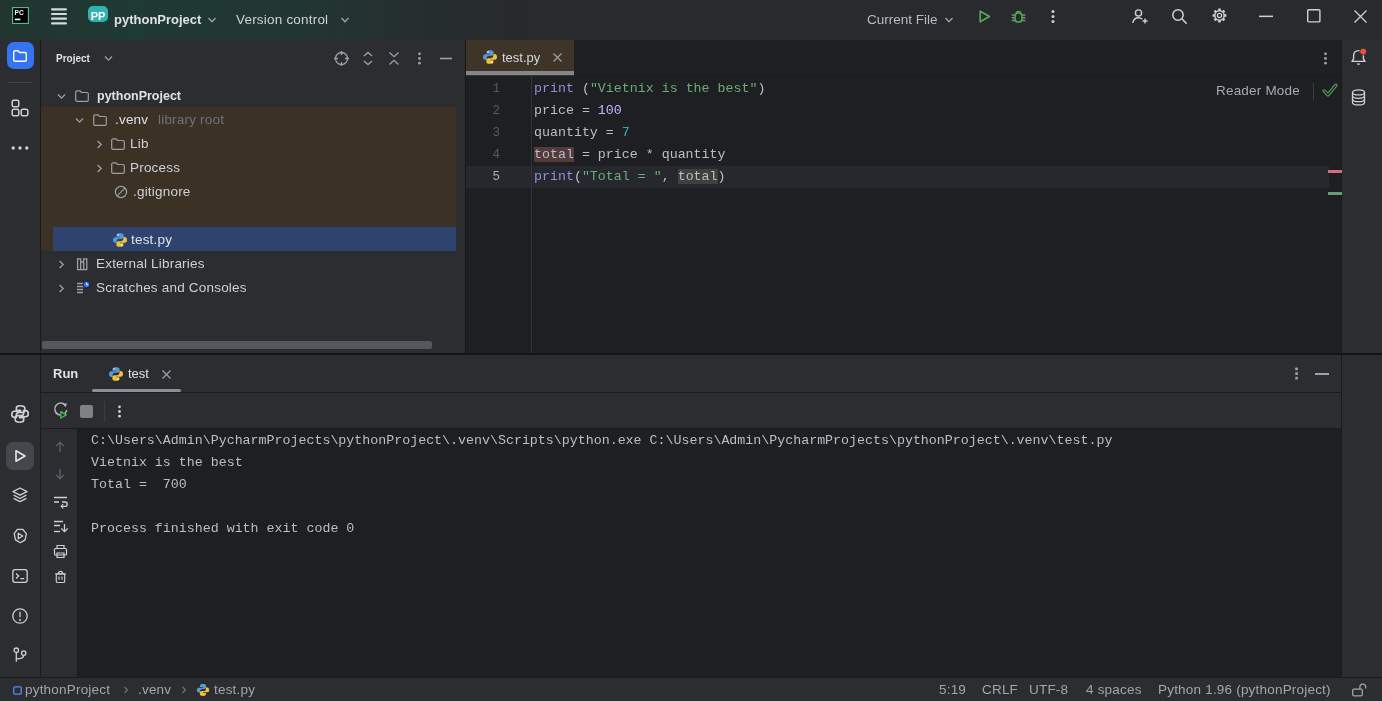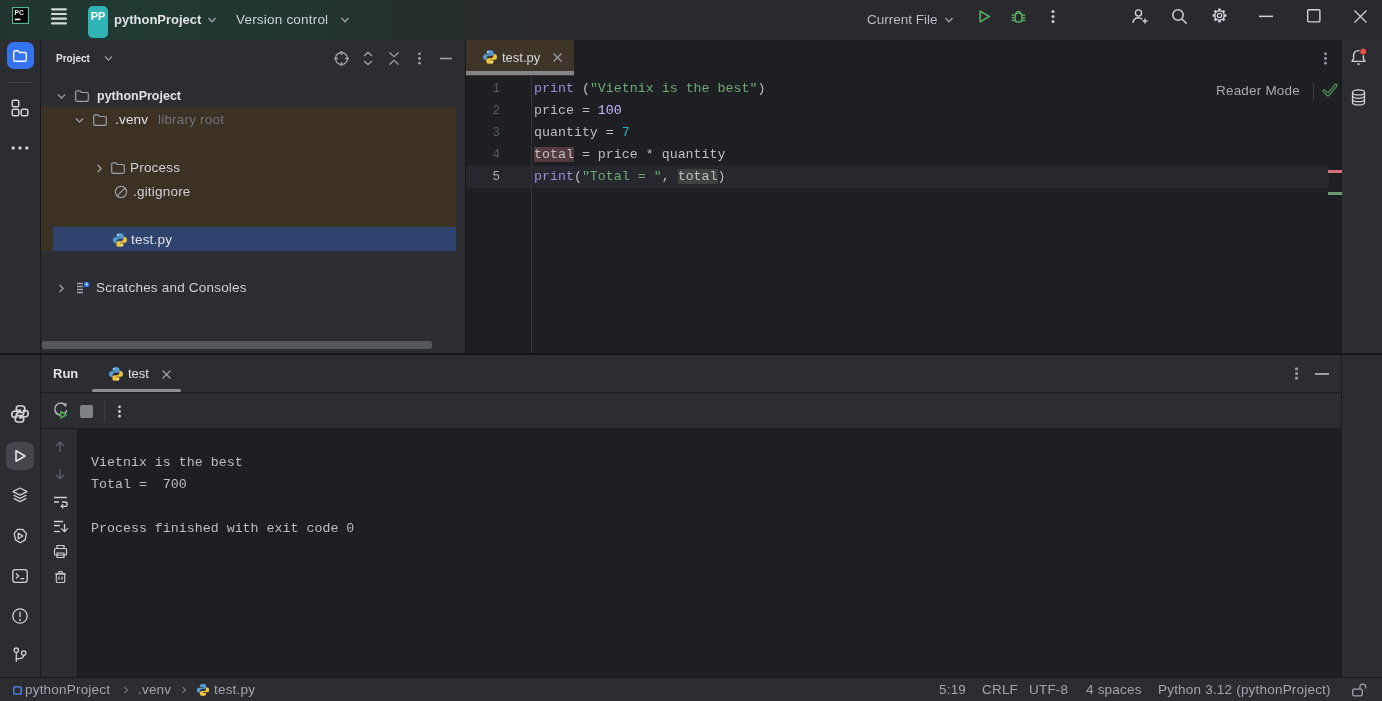--- a/index.html
+++ b/index.html
@@ -43,21 +43,21 @@
 
     <svg class="abs" style="left:51px;top:8px" width="16" height="18" viewBox="0 0 16 18">
       <g fill="#d6d8db">
         <rect x="0" y="0.2" width="16" height="2.2" rx="1.1"></rect>
         <rect x="0" y="4.9" width="16" height="2.2" rx="1.1"></rect>
         <rect x="0" y="9.6" width="16" height="2.2" rx="1.1"></rect>
         <rect x="0" y="14.3" width="16" height="2.2" rx="1.1"></rect>
       </g>
     </svg>
 
-    <div class="abs" style="left:88px;top:6px;width:20px;height:32px;border-radius:5px;background:#30b3b4;
+    <div class="abs" style="left:88px;top:6px;width:20px;height:16px;border-radius:5px;background:#30b3b4;
          color:#fff;font-size:11px;font-weight:bold;text-align:center;line-height:20px;">PP</div>
     <div class="tb-text" style="left:114px;font-weight:bold;">pythonProject</div>
     <svg class="abs" style="left:206px;top:14px" width="12" height="12" viewBox="0 0 12 12">
         <path d="M2.5 4l3.5 3.7L9.5 4" fill="none" stroke="#9da0a8" stroke-width="1.4"></path>
       </svg>
     <div class="tb-text" style="left:236px;color:#ced0d6;font-size:13.5px;letter-spacing:0.2px;">Version control</div>
     <svg class="abs" style="left:339px;top:14px" width="12" height="12" viewBox="0 0 12 12">
         <path d="M2.5 4l3.5 3.7L9.5 4" fill="none" stroke="#9da0a8" stroke-width="1.4"></path>
       </svg>
 
@@ -270,20 +270,29 @@
       <svg class="abs" style="left:33px;top:7px" width="11" height="11" viewBox="0 0 11 11">
           <path d="M2 3.5l3.5 3.6L9 3.5" fill="none" stroke="#9da0a8" stroke-width="1.3"></path>
         </svg>
       <svg class="abs" style="left:51px;top:4px" width="16" height="16" viewBox="0 0 16 16">
           <path d="M1.7 4.2c0-.8.6-1.4 1.4-1.4h2.9l1.5 1.7h5.4c.8 0 1.4.6 1.4 1.4v6c0 .8-.6 1.4-1.4 1.4H3.1c-.8 0-1.4-.6-1.4-1.4V4.2z" fill="none" stroke="#9da0a8" stroke-width="1.2"></path>
         </svg>
       <span class="abs" style="left:74px;color:#dfe1e5;">.venv</span>
       <span class="abs" style="left:117px;color:#6f737a;">library root</span>
     </div>
 
+    <div class="row" style="top:92px;">
+      <svg class="abs" style="left:53px;top:7px" width="11" height="11" viewBox="0 0 11 11">
+          <path d="M3.6 2l3.6 3.5L3.6 9" fill="none" stroke="#9da0a8" stroke-width="1.3"></path>
+        </svg>
+      <svg class="abs" style="left:69px;top:4px" width="16" height="16" viewBox="0 0 16 16">
+          <path d="M1.7 4.2c0-.8.6-1.4 1.4-1.4h2.9l1.5 1.7h5.4c.8 0 1.4.6 1.4 1.4v6c0 .8-.6 1.4-1.4 1.4H3.1c-.8 0-1.4-.6-1.4-1.4V4.2z" fill="none" stroke="#9da0a8" stroke-width="1.2"></path>
+        </svg>
+      <span class="abs" style="left:89px;">Lib</span>
+    </div>
 
     <div class="row" style="top:116px;">
       <svg class="abs" style="left:53px;top:7px" width="11" height="11" viewBox="0 0 11 11">
           <path d="M3.6 2l3.6 3.5L3.6 9" fill="none" stroke="#9da0a8" stroke-width="1.3"></path>
         </svg>
       <svg class="abs" style="left:69px;top:4px" width="16" height="16" viewBox="0 0 16 16">
           <path d="M1.7 4.2c0-.8.6-1.4 1.4-1.4h2.9l1.5 1.7h5.4c.8 0 1.4.6 1.4 1.4v6c0 .8-.6 1.4-1.4 1.4H3.1c-.8 0-1.4-.6-1.4-1.4V4.2z" fill="none" stroke="#9da0a8" stroke-width="1.2"></path>
         </svg>
       <span class="abs" style="left:89px;">Process</span>
     </div>
@@ -302,20 +311,32 @@
     <div class="row" style="top:188px;">
       <svg class="abs" style="left:71px;top:4px" width="16" height="16" viewBox="0 0 16 16">
         <path d="M7.9 1.2c-1.9 0-3.3.5-3.3 1.9v1.6h3.4v.6H3.2C1.7 5.3 1 6.7 1 8.1s.7 2.8 2.2 2.8h1.4V9.2c0-1.3 1.1-2.4 2.4-2.4h2.7c1.1 0 1.9-.9 1.9-2V3.1c0-1.4-1.8-1.9-3.7-1.9z" fill="#579bd5"></path>
         <path d="M8.1 14.8c1.9 0 3.3-.5 3.3-1.9v-1.6H8v-.6h4.8c1.5 0 2.2-1.4 2.2-2.8s-.7-2.8-2.2-2.8h-1.4v1.7c0 1.3-1.1 2.4-2.4 2.4H6.3c-1.1 0-1.9.9-1.9 2v1.7c0 1.4 1.8 1.9 3.7 1.9z" fill="#f0c33c"></path>
         <circle cx="6" cy="3" r="0.8" fill="#fff"></circle>
           <circle cx="10" cy="13" r="0.8" fill="#fff"></circle>
       </svg>
       <span class="abs" style="left:90px;color:#dfe1e5;">test.py</span>
     </div>
 
+    <div class="row" style="top:212px;">
+      <svg class="abs" style="left:15px;top:7px" width="11" height="11" viewBox="0 0 11 11">
+          <path d="M3.6 2l3.6 3.5L3.6 9" fill="none" stroke="#9da0a8" stroke-width="1.3"></path>
+        </svg>
+      <svg class="abs" style="left:34px;top:4px" width="16" height="16" viewBox="0 0 16 16">
+        <g fill="none" stroke="#9da0a8" stroke-width="1.3">
+            <path d="M2.6 13.6 V2.8 h3.1 v10.8 M5.7 13.6 V6 h3 v7.6 M8.7 13.6 V2.8 h3.1 v10.8"></path>
+            <path d="M2.2 13.6 h10"></path>
+          </g>
+      </svg>
+      <span class="abs" style="left:55px;">External Libraries</span>
+    </div>
 
     <div class="row" style="top:236px;">
       <svg class="abs" style="left:15px;top:7px" width="11" height="11" viewBox="0 0 11 11">
           <path d="M3.6 2l3.6 3.5L3.6 9" fill="none" stroke="#9da0a8" stroke-width="1.3"></path>
         </svg>
       <svg class="abs" style="left:34px;top:4px" width="16" height="16" viewBox="0 0 16 16">
         <g stroke="#9da0a8" stroke-width="1.3" fill="none">
             <path d="M2 3.5 h9 M2 6.5 h9 M2 9.5 h6 M2 12.5 h6"></path>
           </g>
         <circle cx="11.5" cy="4.5" r="3.4" fill="#3574f0" stroke="#1e1f22" stroke-width="1"></circle>
@@ -459,20 +480,21 @@
 
     <svg class="abs" style="left:12px;top:214px" width="15" height="15" viewBox="0 0 15 15">
       <g fill="none" stroke="#c6c9cd" stroke-width="1.2">
         <path d="M2 4.9 h11"></path>
         <rect x="3.3" y="4.9" width="8.4" height="8.6" rx="1.3"></rect>
         <path d="M5.4 4.7 V4.4 a2.1 2.1 0 0 1 4.2 0 v0.3"></path>
         <path d="M6 7.4 v3.4 M9 7.4 v3.4"></path>
       </g>
     </svg>
 
+    <div class="conline" style="top:75px;">C:\Users\Admin\PycharmProjects\pythonProject\.venv\Scripts\python.exe C:\Users\Admin\PycharmProjects\pythonProject\.venv\test.py</div>
     <div class="conline" style="top:97px;">Vietnix is the best</div>
     <div class="conline" style="top:119px;">Total =  700</div>
     <div class="conline" style="top:163px;">Process finished with exit code 0</div>
   </div>
 
   <div id="statusbar" class="abs">
     <svg class="abs" style="left:13px;top:8px" width="9" height="9" viewBox="0 0 9 9">
         <rect x="0.8" y="0.8" width="7.4" height="7.4" rx="1" fill="none" stroke="#548af7" stroke-width="1.3"></rect>
       </svg>
     <div class="sb" style="left:25px;">pythonProject</div>
@@ -486,21 +508,21 @@
     <svg class="abs" style="left:196px;top:5px" width="14" height="14" viewBox="0 0 16 16">
       <path d="M7.9 1.2c-1.9 0-3.3.5-3.3 1.9v1.6h3.4v.6H3.2C1.7 5.3 1 6.7 1 8.1s.7 2.8 2.2 2.8h1.4V9.2c0-1.3 1.1-2.4 2.4-2.4h2.7c1.1 0 1.9-.9 1.9-2V3.1c0-1.4-1.8-1.9-3.7-1.9z" fill="#579bd5"></path>
       <path d="M8.1 14.8c1.9 0 3.3-.5 3.3-1.9v-1.6H8v-.6h4.8c1.5 0 2.2-1.4 2.2-2.8s-.7-2.8-2.2-2.8h-1.4v1.7c0 1.3-1.1 2.4-2.4 2.4H6.3c-1.1 0-1.9.9-1.9 2v1.7c0 1.4 1.8 1.9 3.7 1.9z" fill="#f0c33c"></path>
     </svg>
     <div class="sb" style="left:214px;">test.py</div>
 
     <div class="sb" style="left:939px;">5:19</div>
     <div class="sb" style="left:982px;">CRLF</div>
     <div class="sb" style="left:1029px;">UTF-8</div>
     <div class="sb" style="left:1086px;">4 spaces</div>
-    <div class="sb" style="left:1158px;">Python 3.12 (pythonProject)</div>
+    <div class="sb" style="left:1158px;">Python 1.96 (pythonProject)</div>
     <svg class="abs" style="left:1351px;top:4px" width="17" height="16" viewBox="0 0 17 16">
       <g fill="none" stroke="#a2a5ac" stroke-width="1.25">
         <rect x="1.7" y="7.2" width="9.6" height="6.6" rx="1.2"></rect>
         <path d="M8.9 7 V5 a2.9 2.9 0 0 1 5.8 0 v1.4"></path>
       </g>
     </svg>
   </div>
 
 </div>
 

